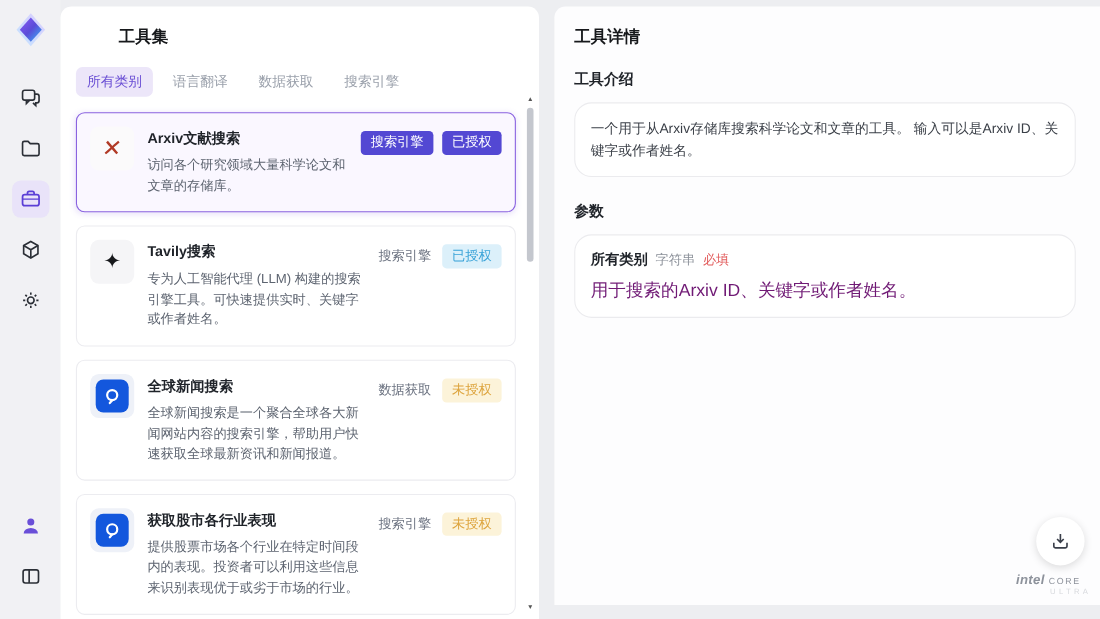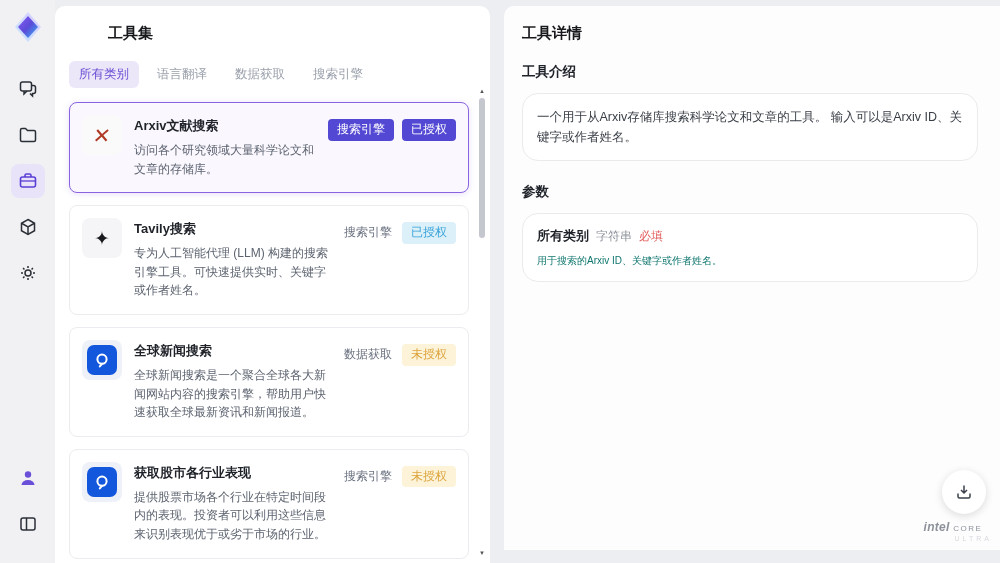--- a/index.html
+++ b/index.html
@@ -56,21 +56,21 @@
   .detail-panel { position:relative; flex:1; margin:6px 0 0 14px; background:#fdfdfe; border-radius:10px 0 0 0;
     padding:18px 22px 0 18px; height:544px; }
   .detail-title { font-size:15px; font-weight:bold; color:#17191c; margin-bottom:20px; }
   .section-h { font-size:13.5px; font-weight:bold; color:#1f2329; margin-bottom:12px; }
   .info-box { background:#fff; border:1px solid #ebebee; border-radius:16px; padding:13px 14px; margin-bottom:22px; }
   .intro-text { font-size:12.5px; color:#3a3f47; line-height:1.6; }
   .param-line1 { display:flex; align-items:baseline; gap:7px; margin-bottom:9px; }
   .param-name { font-size:13px; font-weight:bold; color:#1f2329; }
   .param-type { font-size:12px; color:#8a8f98; }
   .param-required { font-size:12px; color:#e25d5d; }
-  .param-desc { font-size:10px; color:#0f766e; }
+  .param-desc { font-size:16px; color:#701a75; }
 
   
   .fab { position:absolute; right:14px; bottom:36px; width:44px; height:44px; border-radius:50%;
     background:#fff; box-shadow:0 2px 8px rgba(0,0,0,.14); display:flex; align-items:center; justify-content:center; cursor:pointer; }
   .brand { position:absolute; right:8px; bottom:8px; width:78px; text-align:center; color:#8d929b; }
   .brand .line1 { font-size:12px; letter-spacing:.3px; }
   .brand .intel { font-weight:bold;font-style:italic; }
   .brand .core { font-variant:small-caps; letter-spacing:1.5px; }
   .brand .ultra { font-size:7px; letter-spacing:3px; color:#d7d9dd; text-align:right; margin-top:1px; }
 </style>

